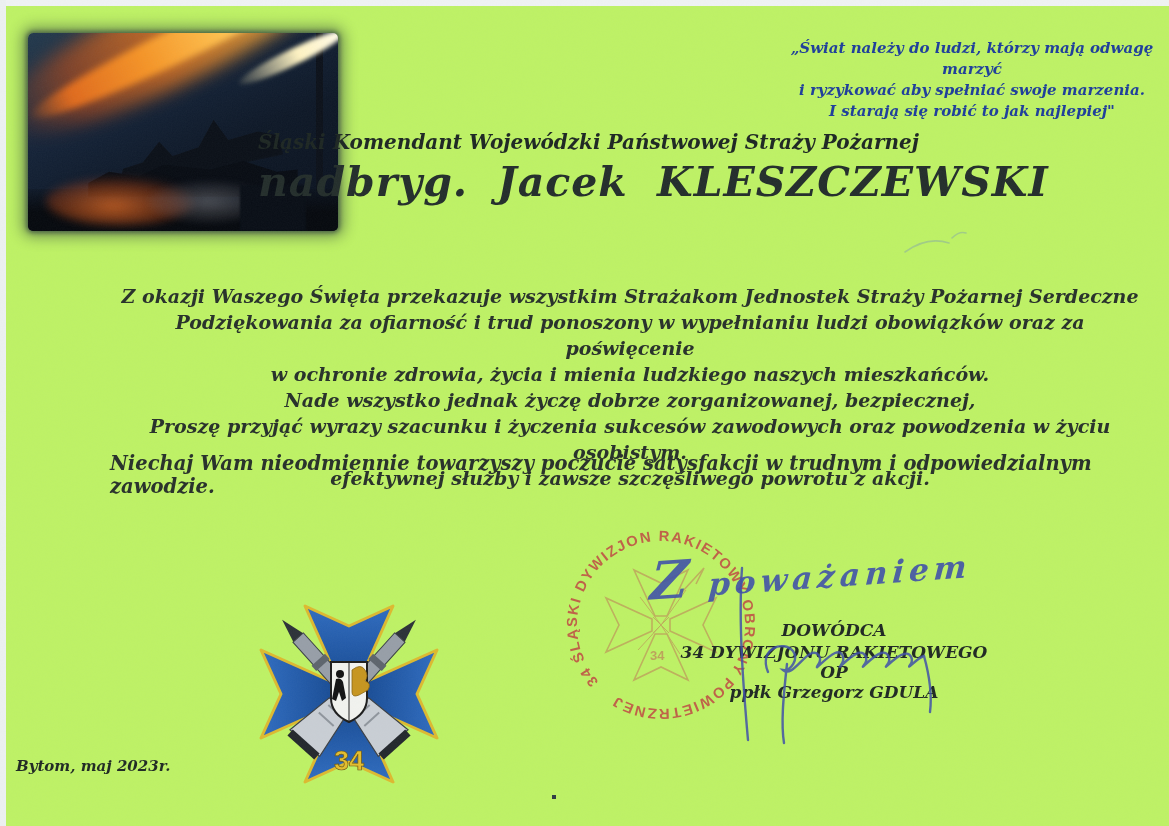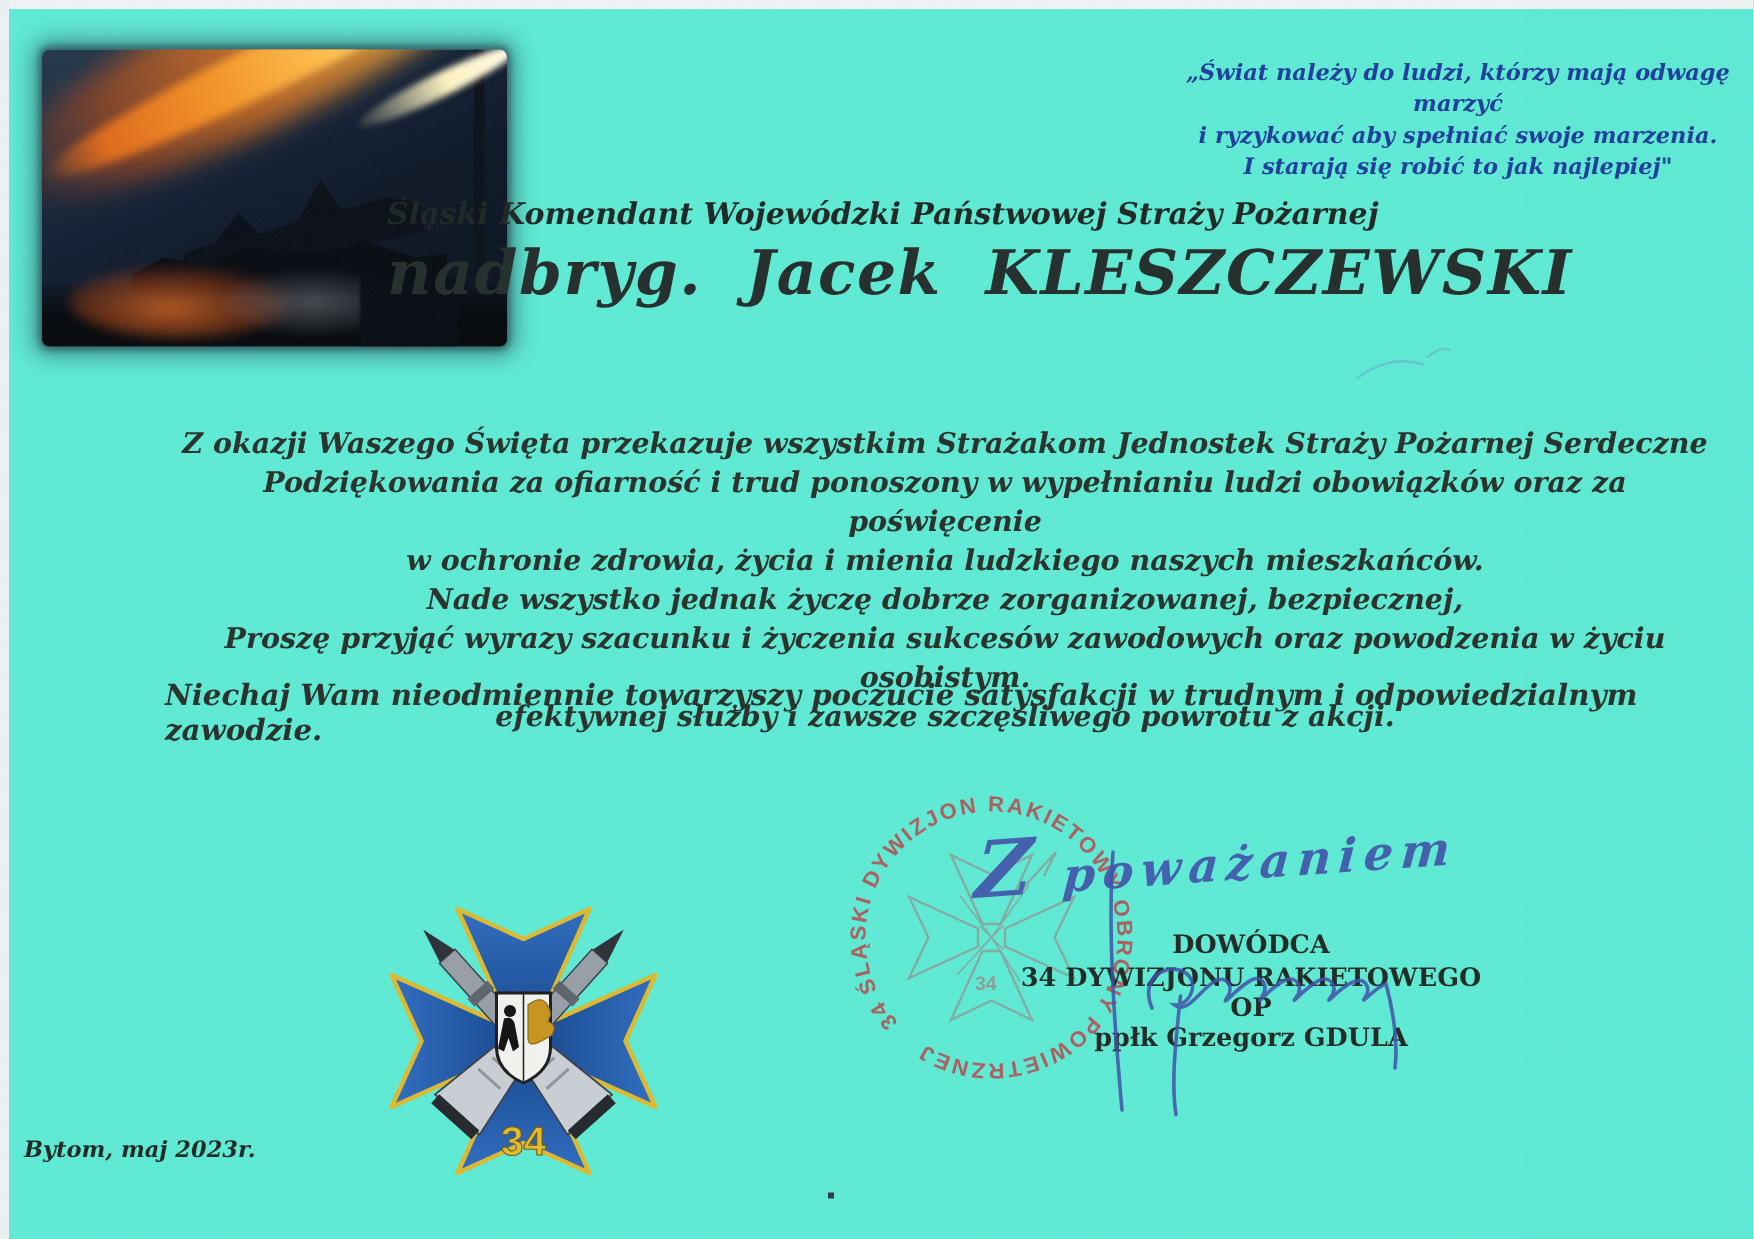--- a/index.html
+++ b/index.html
@@ -1,18 +1,18 @@
 <!DOCTYPE html>
 <html><head>
 <meta charset="utf-8">
 <style>
   html,body { margin:0; padding:0; }
   .page {
     position:relative; width:1169px; height:826px; overflow:hidden;
-    background:#5eead4;
+    background:#bef264;
     font-family:"DejaVu Serif", serif;
   }
   .edge-top { position:absolute; left:0; top:0; width:1169px; height:6px; background:#f0f3f3; }
   .edge-left { position:absolute; left:0; top:0; width:6px; height:826px; background:#edf1f1; }
 
   
   .photo {
     position:absolute; left:28px; top:33px; width:310px; height:198px;
     background:linear-gradient(155deg,#23394c 0%,#15243a 30%,#0d1726 60%,#0a111d 100%);
     border-radius:5px;
@@ -80,21 +80,21 @@
     position:absolute; left:650px; top:538px; width:360px;
     font-style:italic; font-weight:bold; font-size:31px; letter-spacing:5px;
     color:#3f51a8; transform:rotate(-4deg) skewX(-8deg); opacity:.9;
   }
   .hand-closing::first-letter { font-size:52px; }
 
   .ink-overlay { position:absolute; left:0; top:0; pointer-events:none; }
 
   
   .cmd-block { position:absolute; left:668px; top:620px; width:332px; text-align:center;
-    font-weight:bold; color:#1f2822; }
+    font-style:italic; font-weight:bold; color:#1f2822; }
   .cmd-title { font-size:17px; }
   .cmd-unit  { font-size:17px; margin-top:2px; }
   .cmd-name  { font-size:17px; margin-top:0; }
 
   
   .emblem { position:absolute; left:245px; top:594px; }
   .date-line { position:absolute; left:16px; top:757px; font-style:italic; font-weight:bold;
     font-size:15px; color:#1f2822; }
   .dot-artifact { position:absolute; left:552px; top:795px; width:4px; height:4px; background:#2e3a42; }
   .grain { position:absolute; left:0; top:0; opacity:.45; pointer-events:none; }

